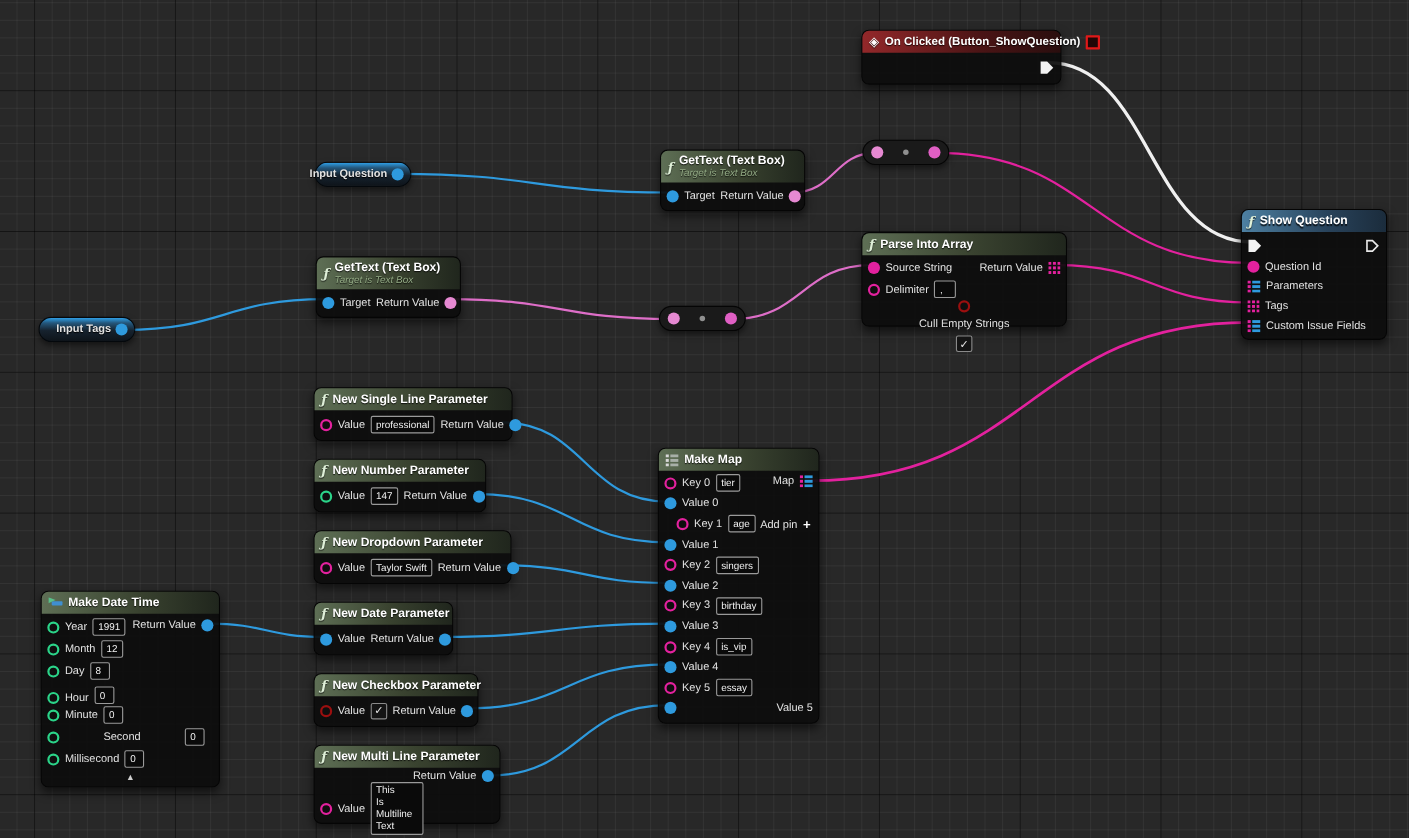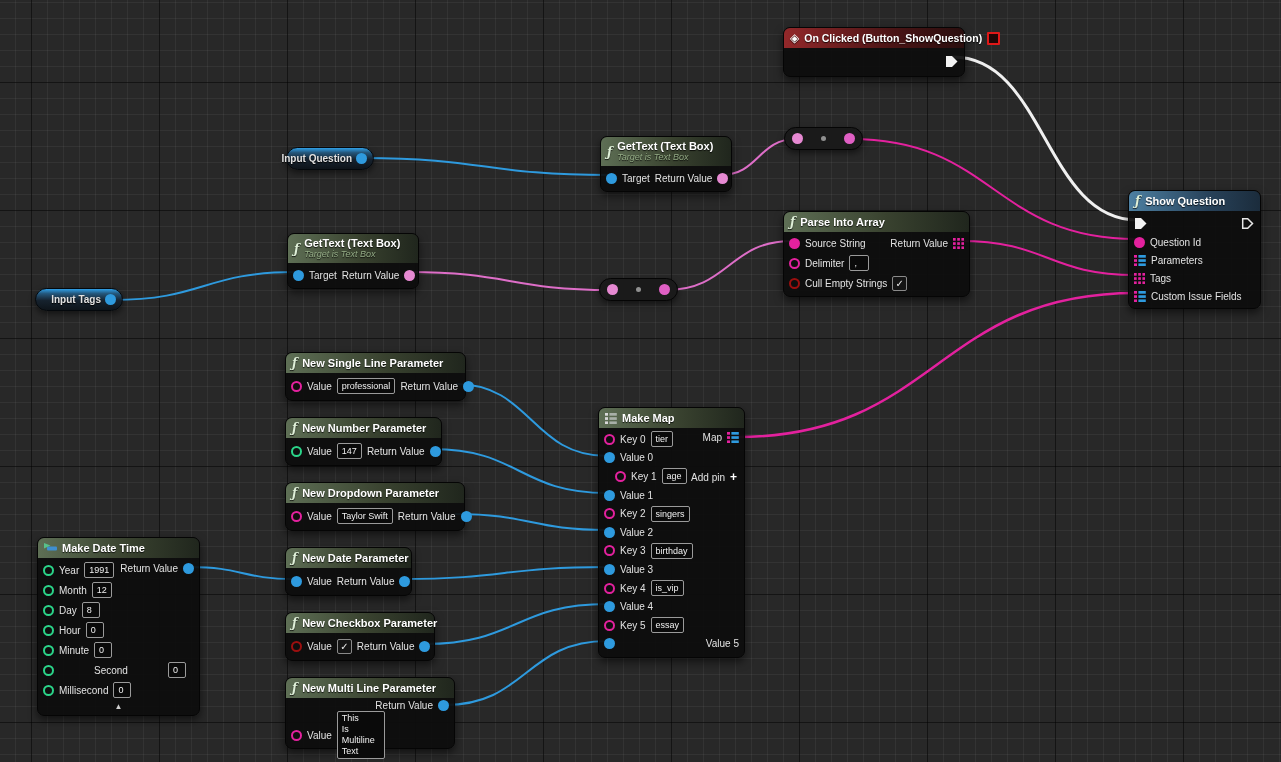--- a/index.html
+++ b/index.html
@@ -218,21 +218,21 @@
                 <rect x="8.4" y="8.4" width="2.7" height="2.7"></rect>
               </g>
             </svg>
         </span>
       </div>
       <div class="prow" style="height:20px;">
         <span class="pin hollow" style="--c:#e3219e;"></span>
         <span class="plbl">Delimiter</span>
         <span class="field" style="min-width:10px;">,</span>
       </div>
-      <div class="prow" style="height:20px;">
+      <div class="prow" style="height:20px;flex-direction:column;">
         <span class="pin hollow" style="--c:#9b0f0f;"></span>
         <span class="plbl">Cull Empty Strings</span>
         <span class="chk">✓</span>
       </div>
     </div>
   </div>
 
   <div class="node" style="left:287px;top:233px;width:130px;">
     <div class="hdr hdr-green tall">
       <span class="fico">ƒ</span>
@@ -496,21 +496,21 @@
       <div class="prow" style="height:20px;">
           <span class="pin hollow" style="--c:#2bd489;"></span>
           <span class="plbl">Month</span>
           <span class="field">12</span>
         </div>
       <div class="prow" style="height:20px;">
           <span class="pin hollow" style="--c:#2bd489;"></span>
           <span class="plbl">Day</span>
           <span class="field">8</span>
         </div>
-      <div class="prow" style="height:20px;">
+      <div class="prow" style="height:20px;align-items:flex-end;">
           <span class="pin hollow" style="--c:#2bd489;"></span>
           <span class="plbl">Hour</span>
           <span class="field">0</span>
         </div>
       <div class="prow" style="height:20px;">
           <span class="pin hollow" style="--c:#2bd489;"></span>
           <span class="plbl">Minute</span>
           <span class="field">0</span>
         </div>
       <div class="prow" style="height:20px;gap:40px;">

